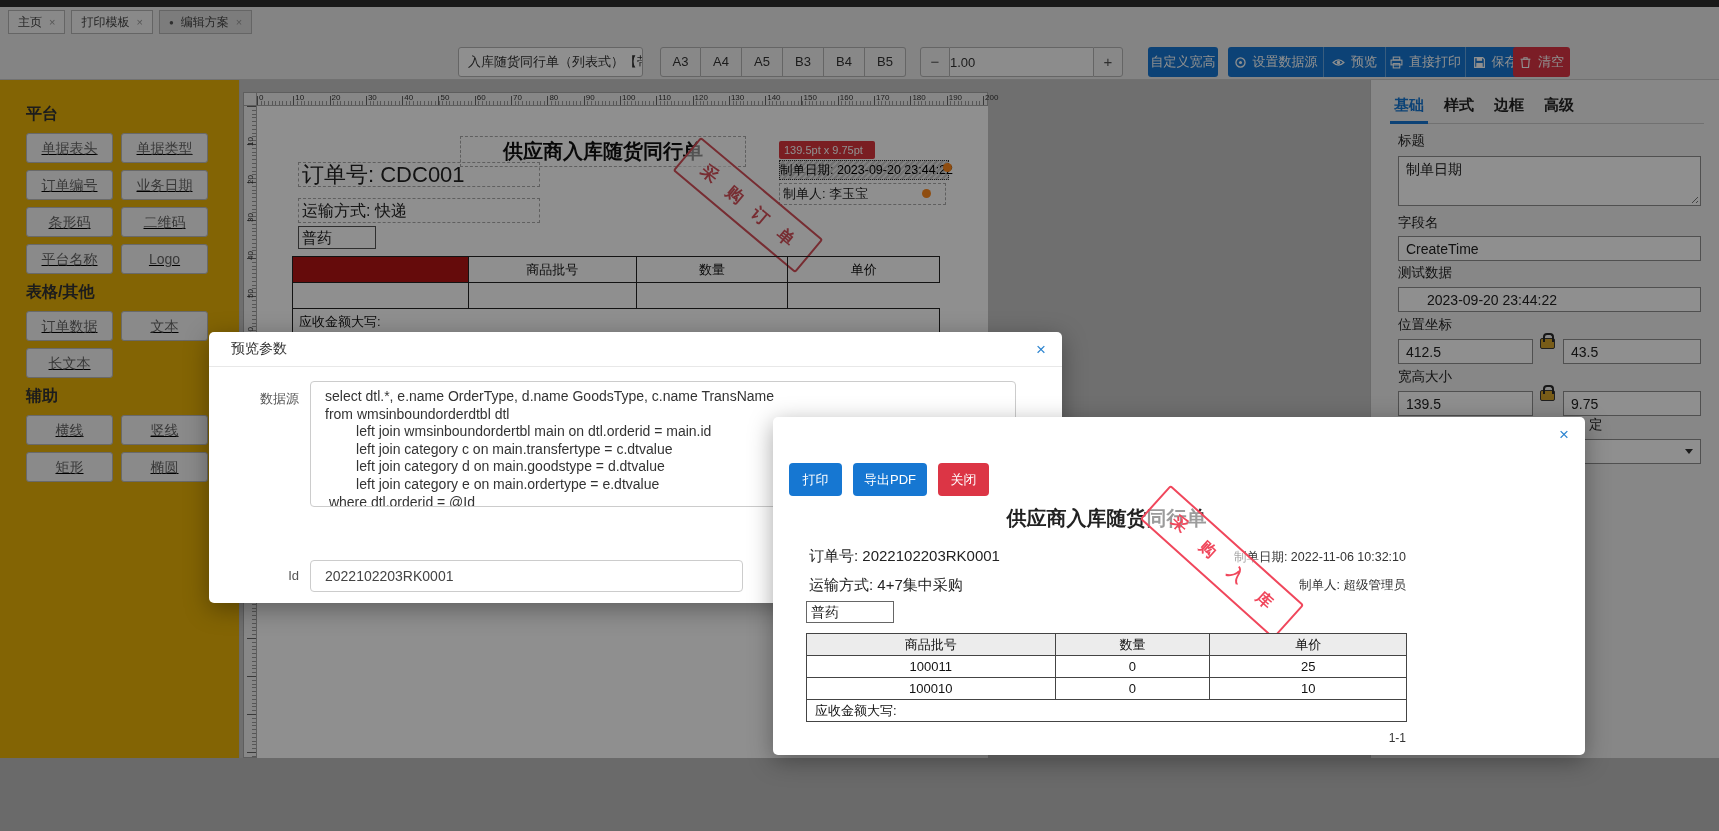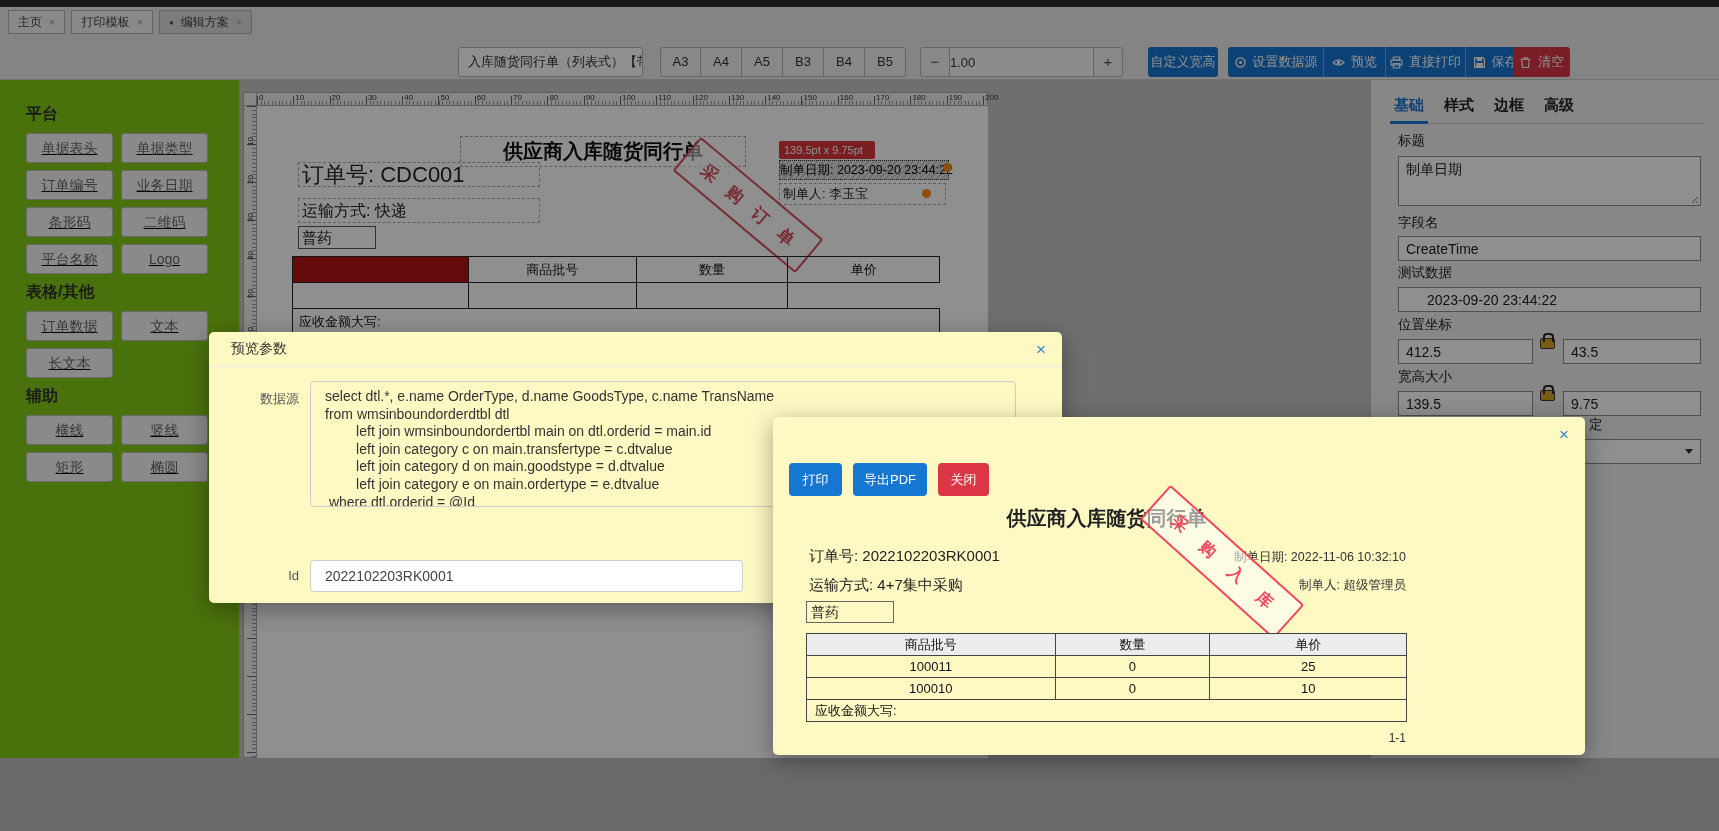--- a/index.html
+++ b/index.html
@@ -31,21 +31,21 @@
   .btn-red  { background:#dc3545; }
   .tb-custom { left:1148px; width:70px; }
   .tb-group { left:1228px; display:flex; }
   .tb-group .btn { border-radius:0; border-right:1px solid rgba(255,255,255,.35); height:30px; }
   .tb-group .btn:first-child { border-radius:3px 0 0 3px;text-align:center; }
   .tb-group .btn:last-child { border-radius:0 3px 3px 0; border-right:none; }
   .tb-clear { left:1513px; width:57px; }
   .icon-svg { width:13px; height:13px; flex:0 0 auto; }
 
   
-  .sidebar { position:absolute; left:0; top:80px; width:240px; height:678px; background:#84cc16; border-right:1px solid #bfbfbf; padding:16px 0 0 26px; }
+  .sidebar { position:absolute; left:0; top:80px; width:240px; height:678px; background:#eab308; border-right:1px solid #bfbfbf; padding:16px 0 0 26px; }
   .sb-title { font-size:16px; font-weight:bold; color:#333; margin:8px 0 8px 0; }
   .sb-grid { display:flex; flex-wrap:wrap; width:190px; gap:7px 8px;text-decoration:underline; }
   .sb-btn { width:87px; height:30px; border:1px solid #bbb; border-radius:3px; background:#f6f6f6; color:#666; font-size:14px; text-align:center; line-height:28px; cursor:pointer; }
 
   .canvas-area { position:absolute; left:240px; top:80px; width:1130px; height:678px; background:#c6c6c6; }
   .ruler-corner { position:absolute; left:3px; top:12px; width:14px; height:14px; background:#f0f0f0; border:1px solid #a8a8a8; }
   .ruler-h { position:absolute; left:17px; top:12px; width:731px; height:14px; background:#f0f0f0; border:1px solid #a8a8a8; border-left:none;
     background-image:repeating-linear-gradient(to right,#666 0 1px,transparent 1px 36.3px),repeating-linear-gradient(to right,#9a9a9a 0 1px,transparent 1px 3.63px);
     background-size:100% 9px,100% 4px; background-position:left bottom,left bottom; background-repeat:no-repeat; }
   .ruler-h span { position:absolute; bottom:3px; font-size:8px; color:#333; }
@@ -83,21 +83,21 @@
   .notch { position:absolute; right:2px; bottom:2px; width:9px; height:9px; background:repeating-linear-gradient(135deg,transparent 0 2px,#777 2px 3px); clip-path:polygon(100% 0,100% 100%,0 100%); }
   .phalf { width:135px; }
   .pright { left:192px; width:138px; }
   .lock { left:169px; width:15px; height:11px; background:#d7a52c; border-radius:2px; border:1px solid #3a3a3a; }
   .lock:before { content:""; position:absolute; top:-6px; left:2px; width:7px; height:7px; border:2px solid #2a2a2a; border-bottom:none; border-radius:4px 4px 0 0; }
   .pselect { display:flex; align-items:center; justify-content:flex-end; }
   .pselect .arrow { width:0; height:0; border-left:4px solid transparent; border-right:4px solid transparent; border-top:5px solid #333; }
 
   
   .overlay { position:absolute; inset:0; background:rgba(0,0,0,0.44); z-index:50; }
-  .modal { position:absolute; background:#fef9c3; border-radius:5px; box-shadow:0 6px 24px rgba(0,0,0,.35); }
+  .modal { position:absolute; background:#ffffff; border-radius:5px; box-shadow:0 6px 24px rgba(0,0,0,.35); }
   .modal-1 { left:209px; top:332px; width:853px; height:271px; z-index:60; }
   .m1-head { height:35px; border-bottom:1px solid #e8e8e8; display:flex; align-items:center; justify-content:space-between; padding:0 16px 0 22px; }
   .m1-title { font-size:14px; color:#333; }
   .m-close { color:#2f86d1; font-size:17px; cursor:pointer; line-height:1; }
   .m1-label { position:absolute; left:38px; width:52px; text-align:right; font-size:13px; color:#555; }
   .sql-box { position:absolute; left:101px; top:49px; width:706px; height:126px; border:1px solid #ccc; border-radius:4px; padding:6px 14px; font-size:14px; line-height:17.6px; color:#333; white-space:pre; overflow:hidden; font-family:"Liberation Sans","DejaVu Sans",sans-serif; }
   .id-input { position:absolute; left:101px; top:228px; width:433px; height:32px; border:1px solid #ccc; border-radius:4px; padding:0 14px; font-size:14px; color:#444; font-family:inherit; background:#fff; }
 
   .modal-2 { left:773px; top:417px; width:812px; height:338px; z-index:70; }
   .m2-close { position:absolute; right:16px; top:9px; }

